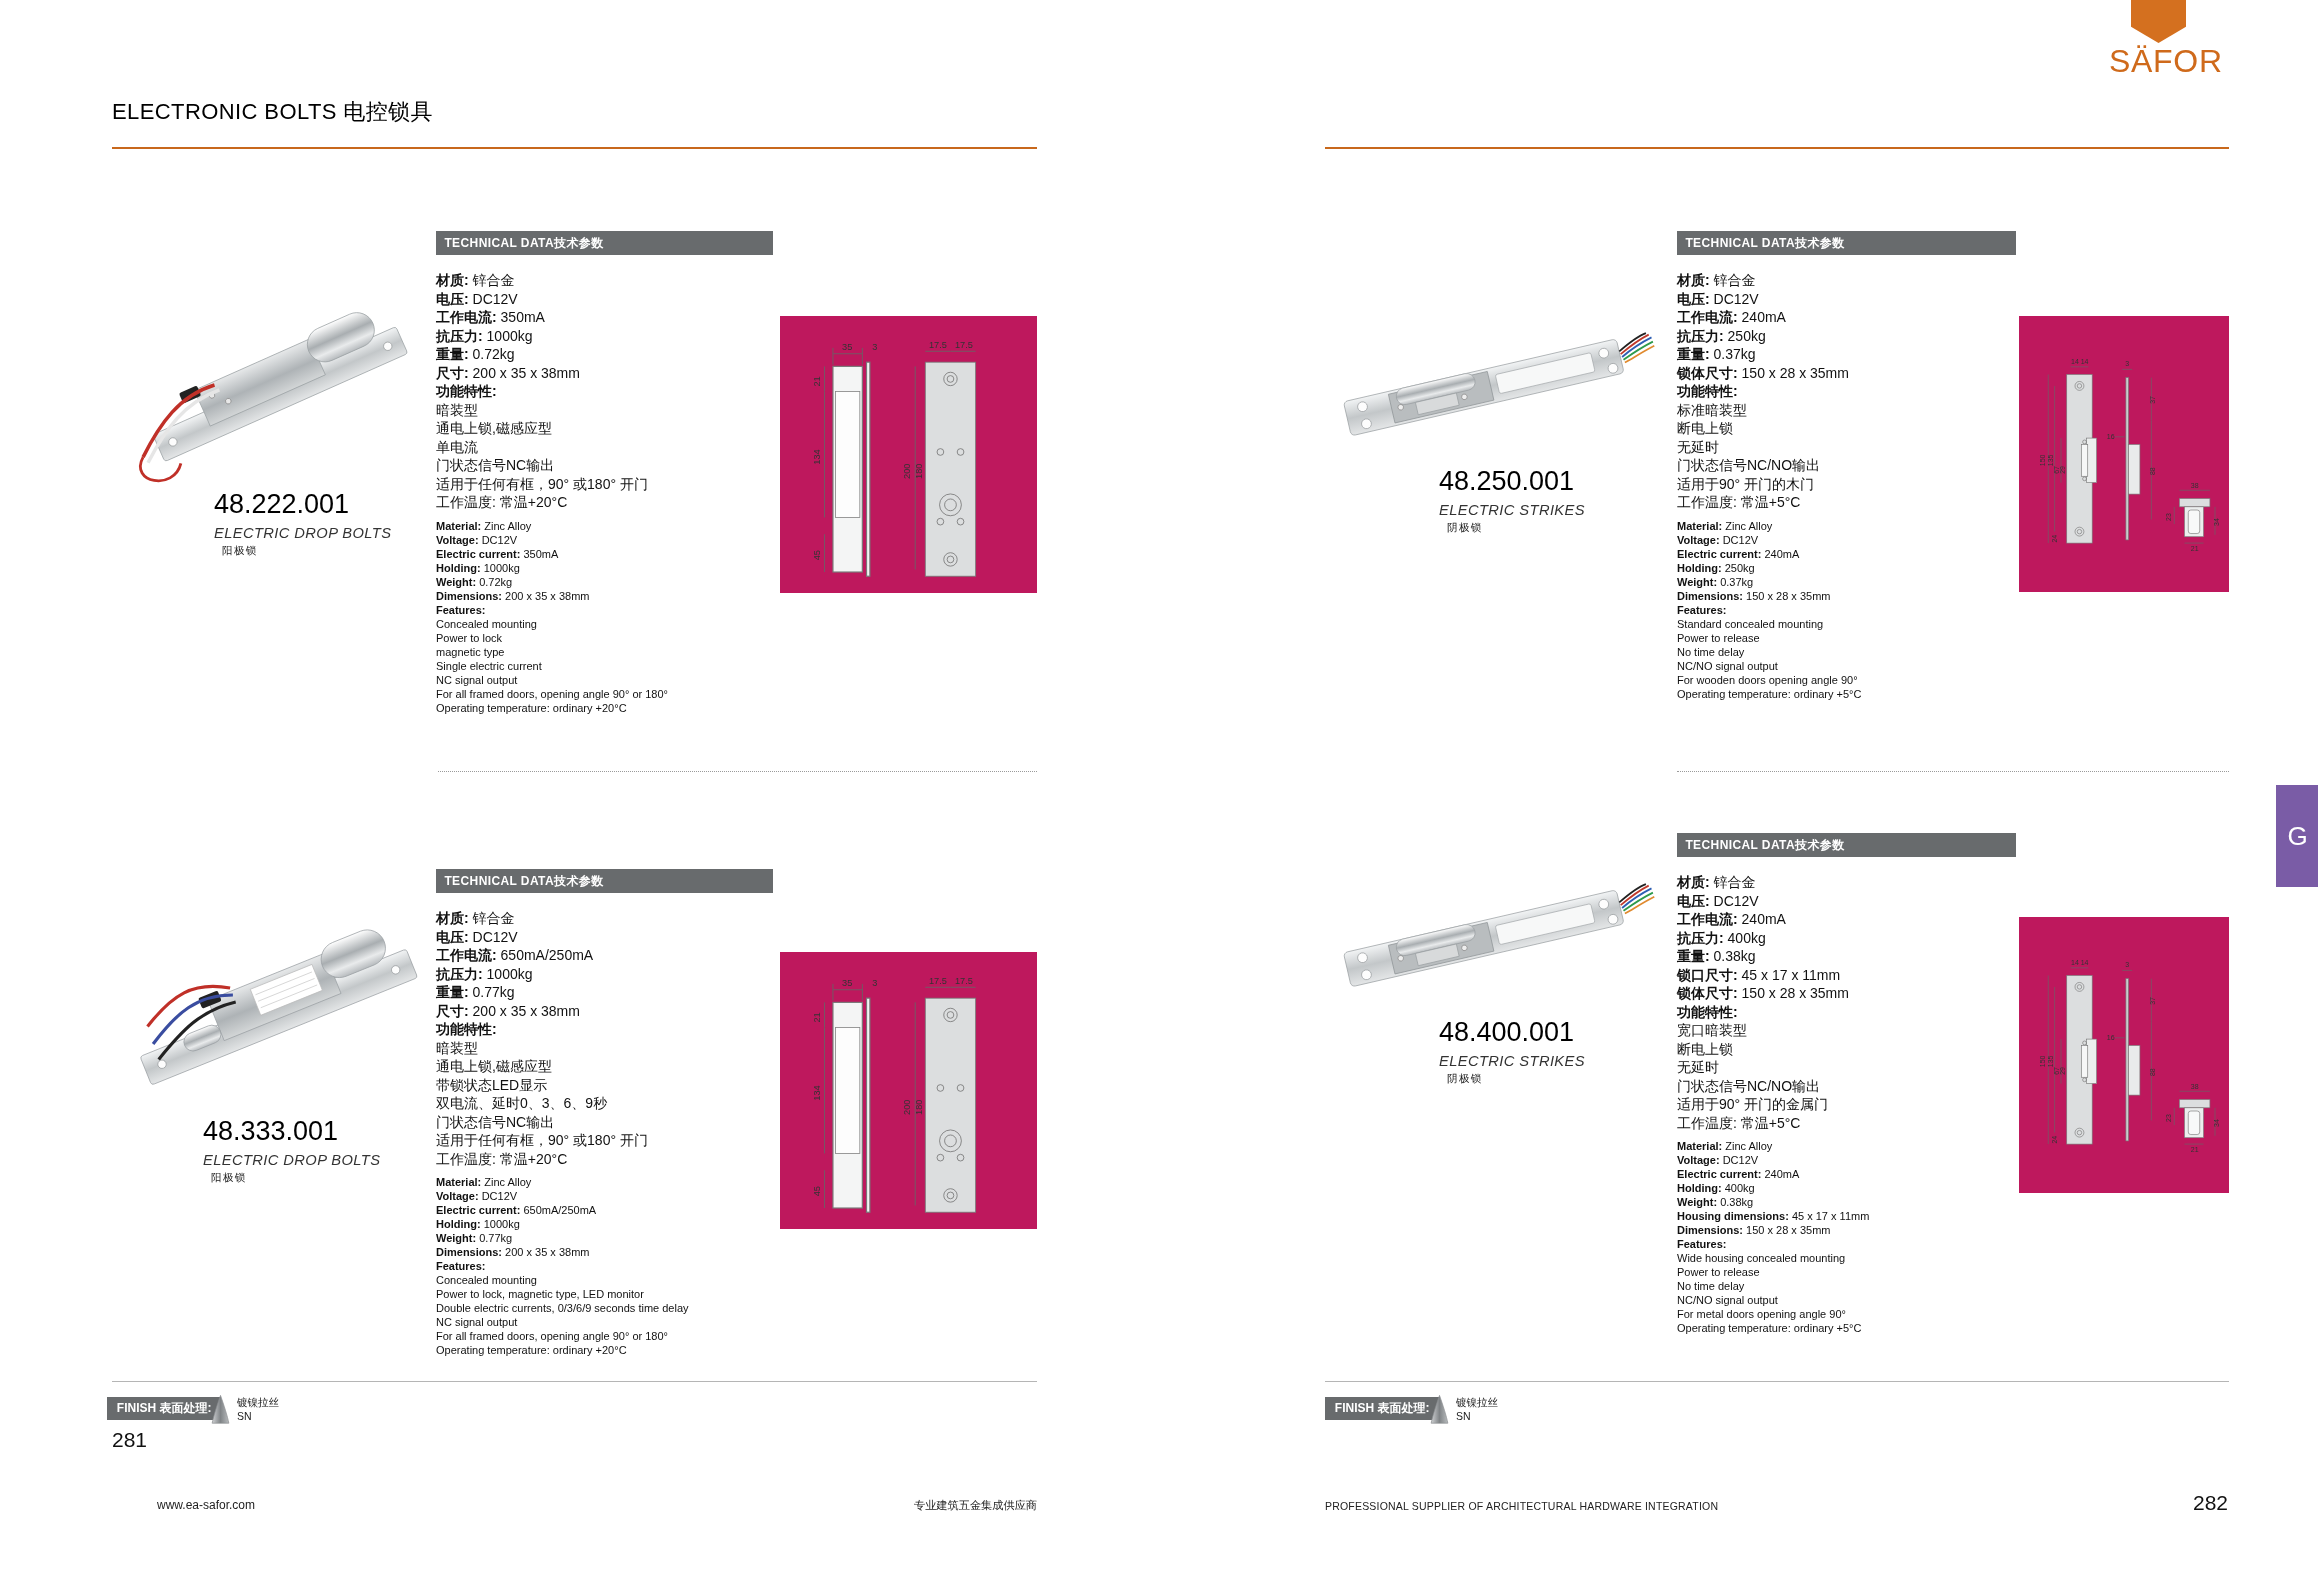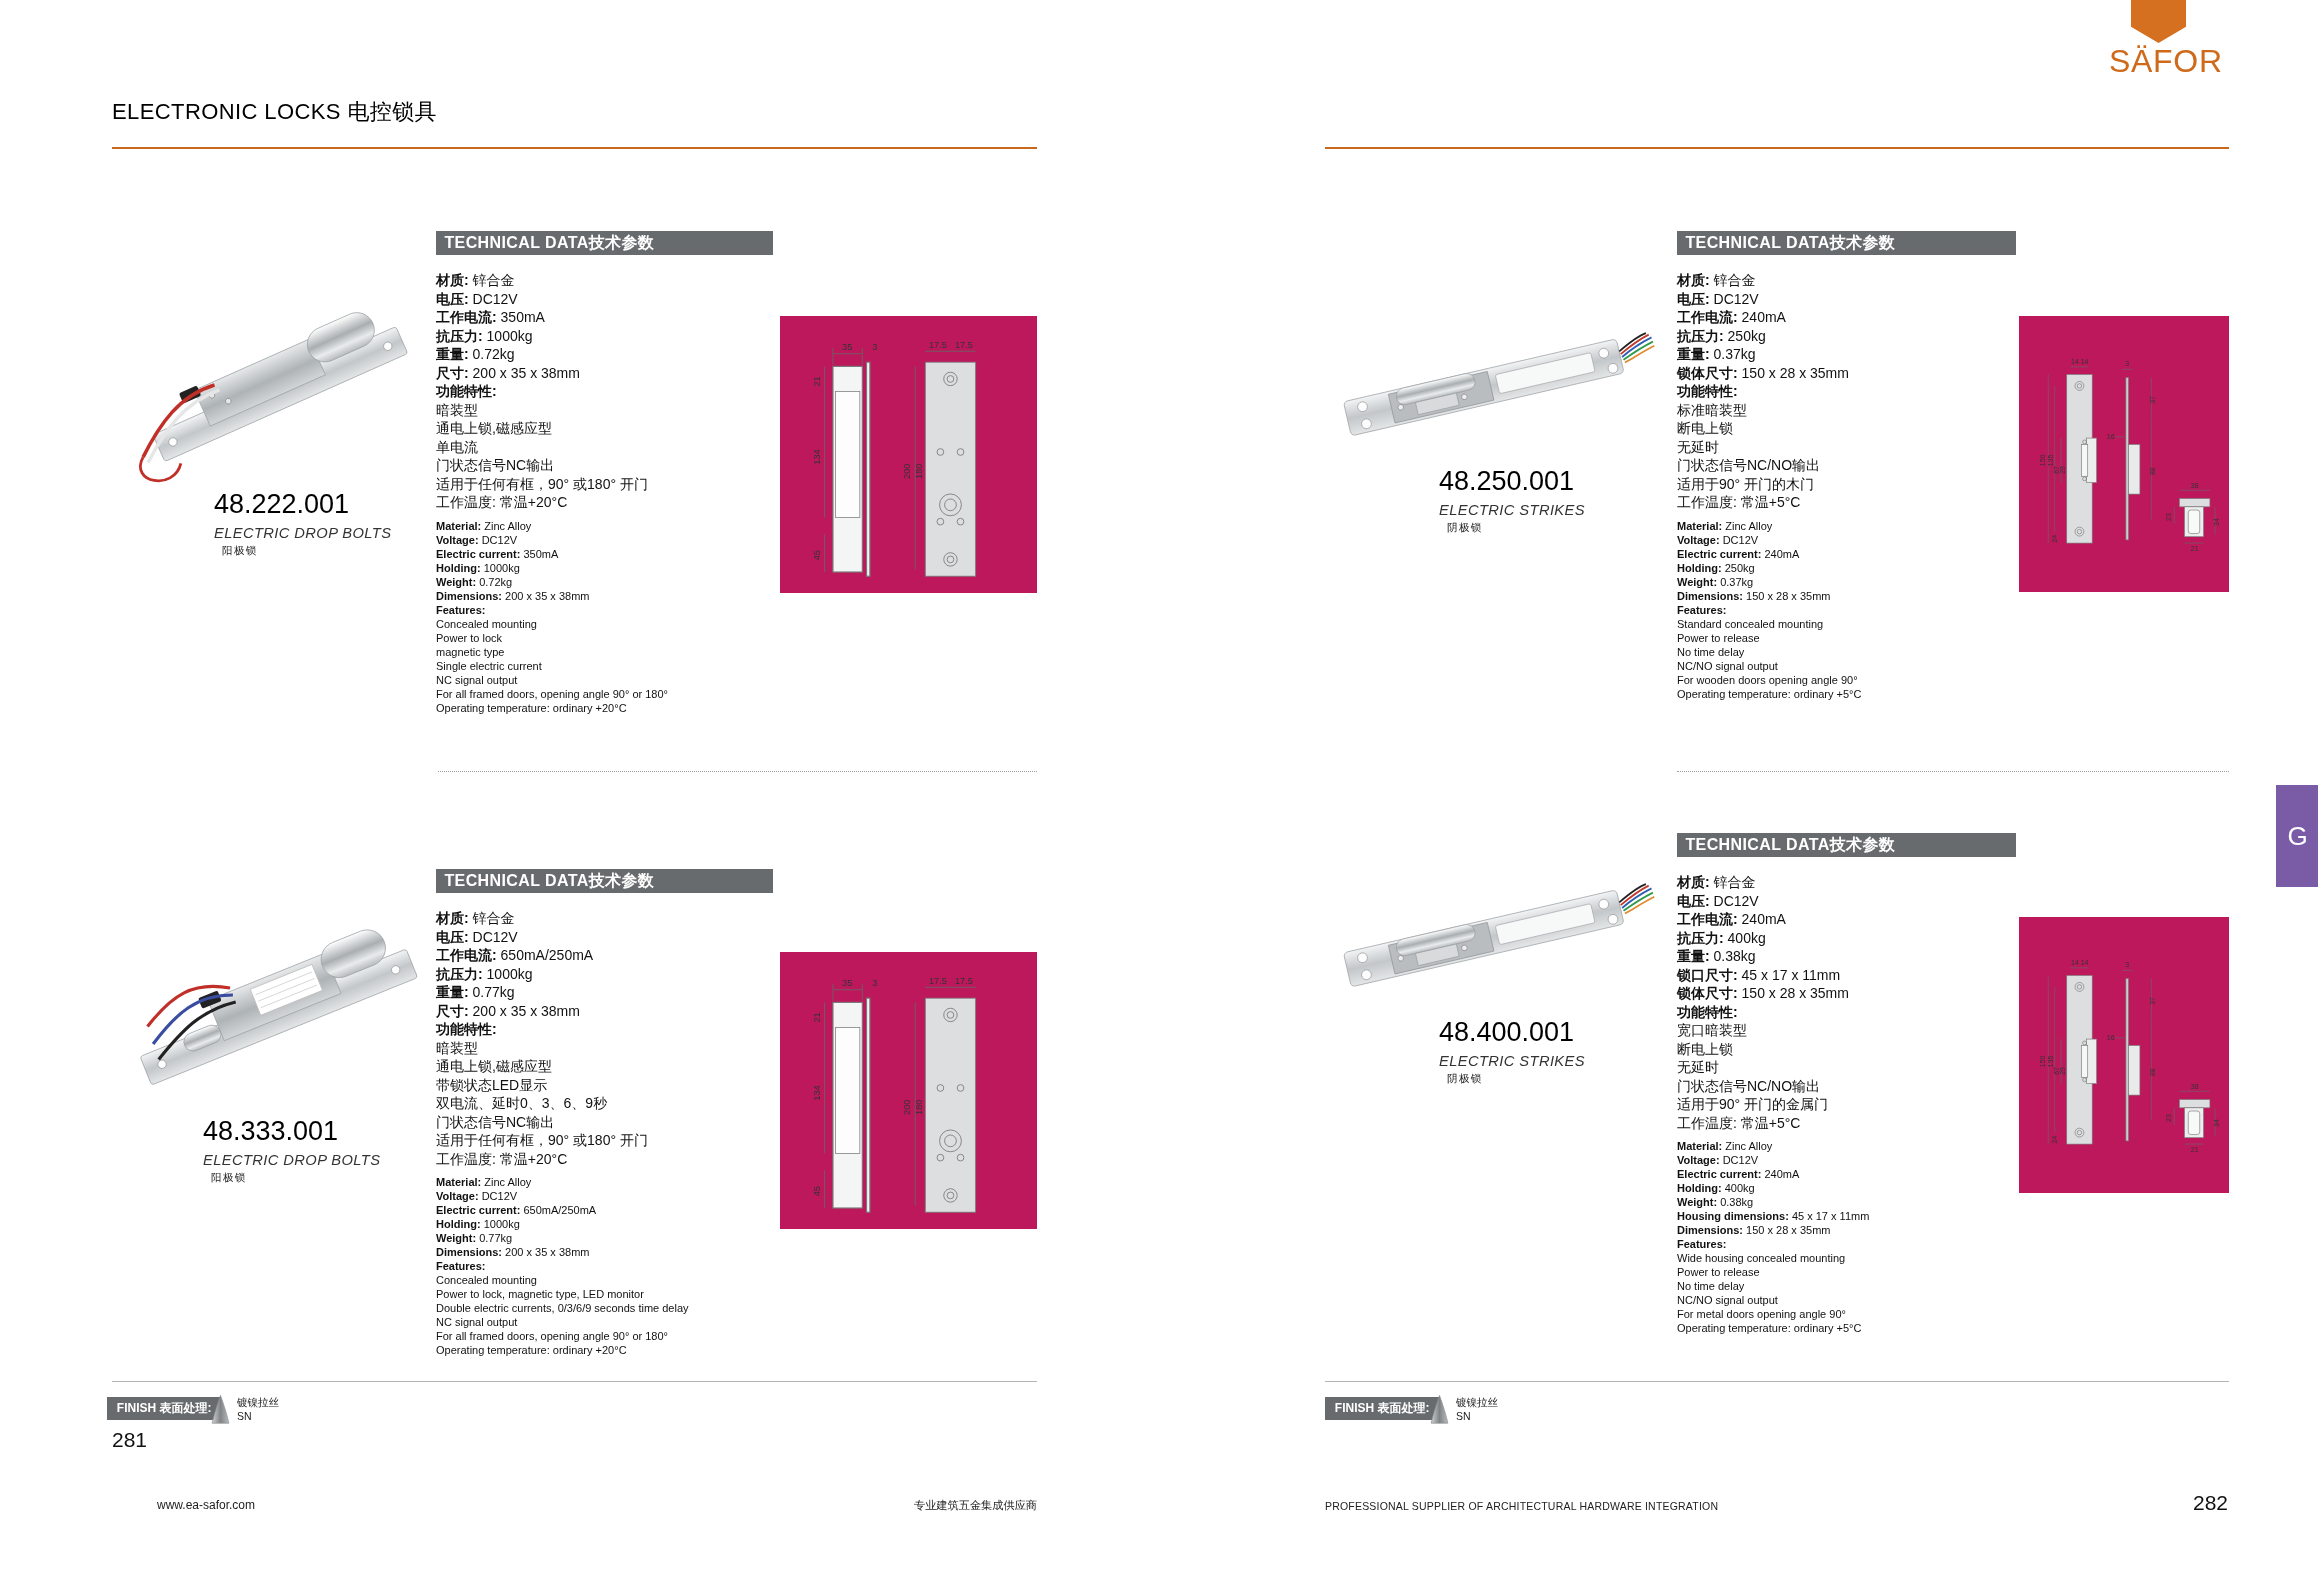--- a/index.html
+++ b/index.html
@@ -9,21 +9,21 @@
 
   .page-title{font-size:22px;color:#000;letter-spacing:0.4px;white-space:nowrap;}
   .rule-orange{height:2.1px;background:#c8681c;}
 
   .brand-text{font-size:32px;font-weight:normal;color:#cf6a1b;letter-spacing:0.7px;}
   .brand-banner{width:55px;height:43px;background:#d4701f;clip-path:polygon(0 0,100% 0,100% 62%,50% 100%,0 62%);}
 
   .gtab{width:43px;height:102px;background:#7a5ca6;display:flex;align-items:center;justify-content:center;}
   .gtab span{color:#fff;font-size:26px;}
 
-  .tech-bar{height:24px;background:#686b6d;color:#fff;font-size:16px;font-weight:bold;line-height:24px;padding-left:8.4px;letter-spacing:0.4px;}
+  .tech-bar{height:24px;background:#686b6d;color:#fff;font-size:12px;font-weight:bold;line-height:24px;padding-left:8.4px;letter-spacing:0.4px;}
   .techcol{width:337px;}
   .speclist.cn{margin-top:16px;}
   .cn .line{font-size:14px;line-height:18.5px;white-space:nowrap;}
   .speclist.en{margin-top:7px;}
   .en .line{font-size:11px;line-height:14px;white-space:nowrap;}
   .lbl{font-weight:bold;}
 
   .codeblock{white-space:nowrap;}
   .code{font-size:27px;color:#000;}
   .name-en{font-size:14.7px;color:#333;margin-top:4.9px;letter-spacing:0.4px;font-style:italic;}
@@ -70,21 +70,21 @@
     <linearGradient id="gcone" x1="0" y1="0" x2="1" y2="0">
       <stop offset="0" stop-color="#cfd1d3"></stop>
         <stop offset="0.5" stop-color="#808487"></stop>
         <stop offset="1" stop-color="#b9bcbe"></stop>
     </linearGradient>
   </defs>
 </svg>
 
 <div class="page">
 
-  <div class="abs page-title" style="left:112px;top:97px;">ELECTRONIC LOCKS 电控锁具</div>
+  <div class="abs page-title" style="left:112px;top:97px;">ELECTRONIC BOLTS 电控锁具</div>
   <div class="abs rule-orange" style="left:112px;top:147px;width:925px;"></div>
   <div class="abs rule-orange" style="left:1325px;top:147px;width:904px;"></div>
 
   <div class="abs brand-banner" style="left:2131px;top:0;"></div>
   <div class="abs brand-text" style="left:2109px;top:43px;">SÄFOR</div>
 
   <div class="abs gtab" style="left:2276px;top:785px;">
     <span>G</span>
   </div>
 

